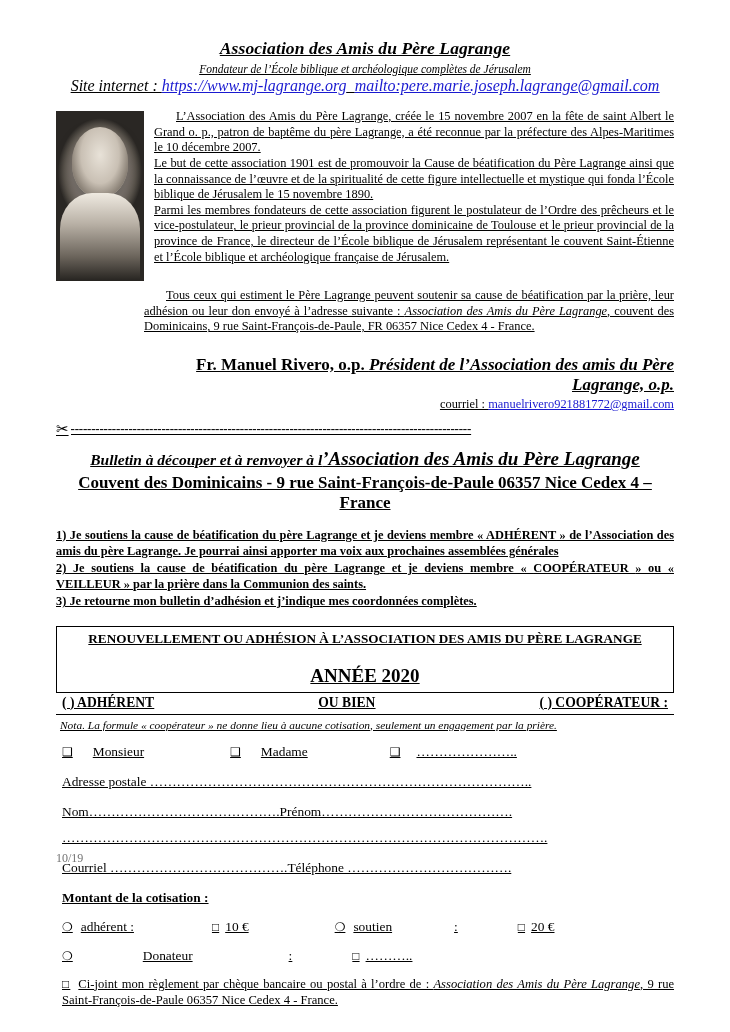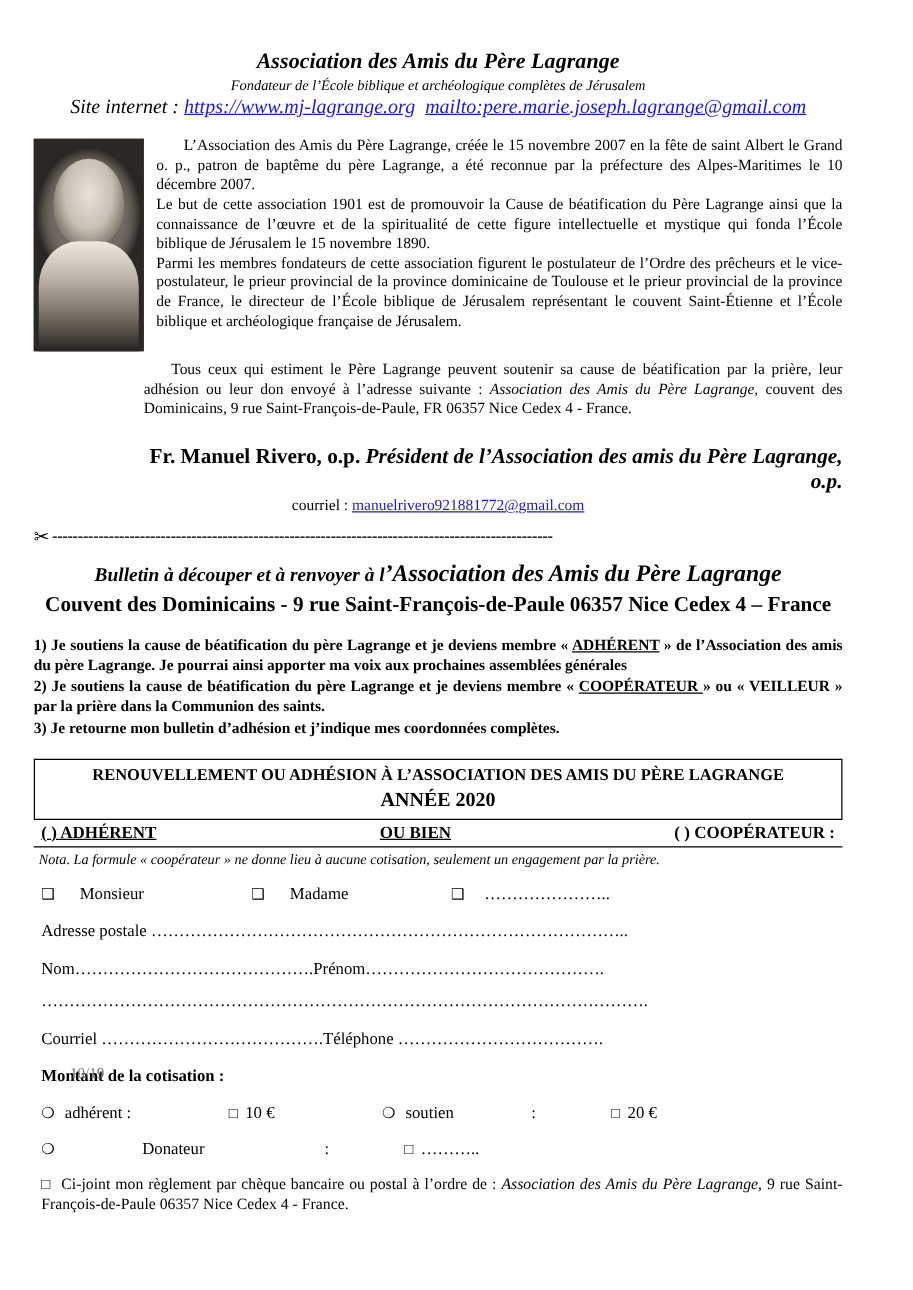--- a/index.html
+++ b/index.html
@@ -13,21 +13,22 @@
     font-family: "Liberation Serif", serif;
     color: #000000;
     position: relative;
     overflow: hidden;
   }
   .page {
     width: 730px;
     height: 888px;
     position: relative;
     box-sizing: border-box;
-    padding: 38px 56px 0 27px;
+    padding: 38px 56px 0 56px;
+    text-decoration: underline;
   }
 
   
   .hdr { text-align: center; }
   .hdr-title {
     font-size: 17.5px;
     font-weight: bold;
     font-style: italic;
     letter-spacing: 0.1px;
     margin-bottom: 4px;
@@ -105,21 +106,21 @@
     margin-top: 20px;
     margin-left: 88px;
     font-size: 17px;
     text-align: right;
     font-weight: bold;
   }
   .sig-line .norm { font-weight: bold; font-style: italic; }
   .courriel-line {
     margin-top: 2px;
     font-size: 12.4px;
-    text-align: center;
+    text-align: right;
   }
 
   
   .cut {
     margin-top: 8px;
     display: flex;
     align-items: center;
     font-size: 13px;
     letter-spacing: 0px;
   }
@@ -162,21 +163,21 @@
   .u { text-decoration: underline; }
 
   
   .formbox {
     margin-top: 16px;
     border: 1.5px solid #000;
     padding: 4px 6px 5px 6px;
     text-align: center;
   }
   .formbox .l1 { font-size: 13.2px; font-weight: bold; }
-  .formbox .l2 { font-size: 16px; font-weight: bold; margin-top: 4px; }
+  .formbox .l2 { font-size: 19px; font-weight: bold; margin-top: 18px; }
 
   .rowline {
     border-bottom: 1.5px solid #000;
     display: flex;
     justify-content: space-between;
     align-items: baseline;
     font-size: 13.6px;
     font-weight: bold;
     padding: 2px 6px 3px 6px;
   }

